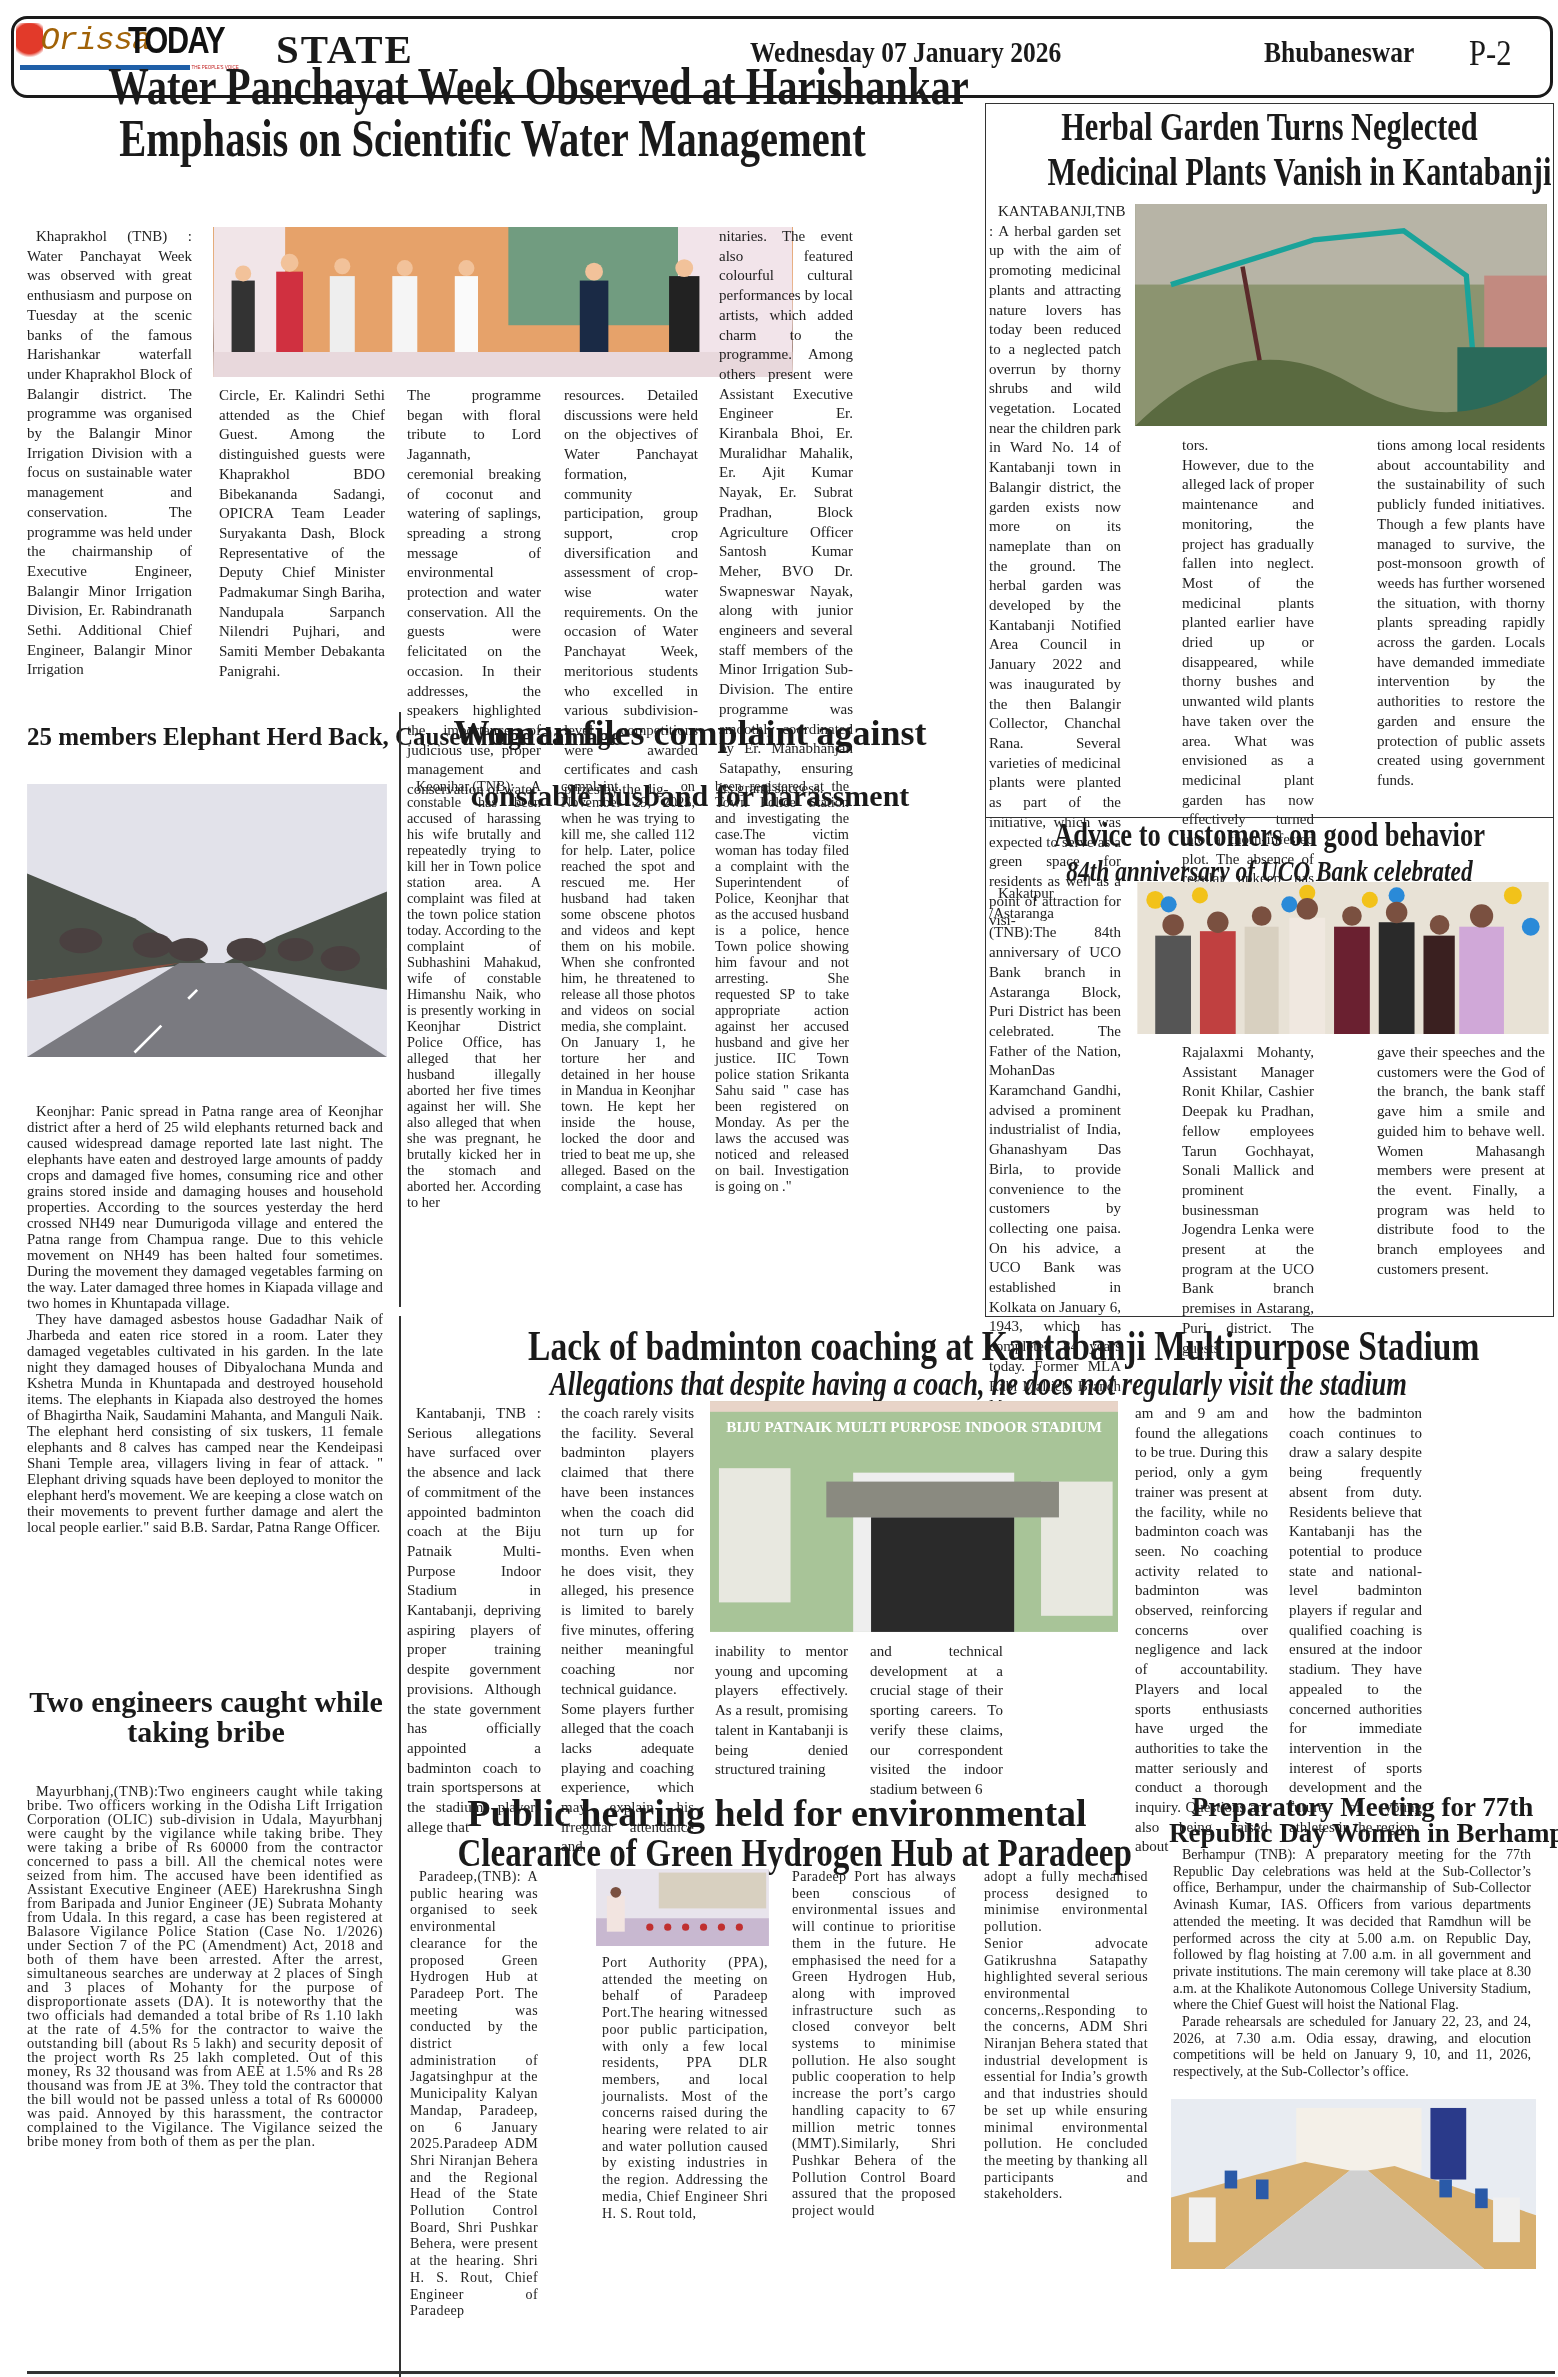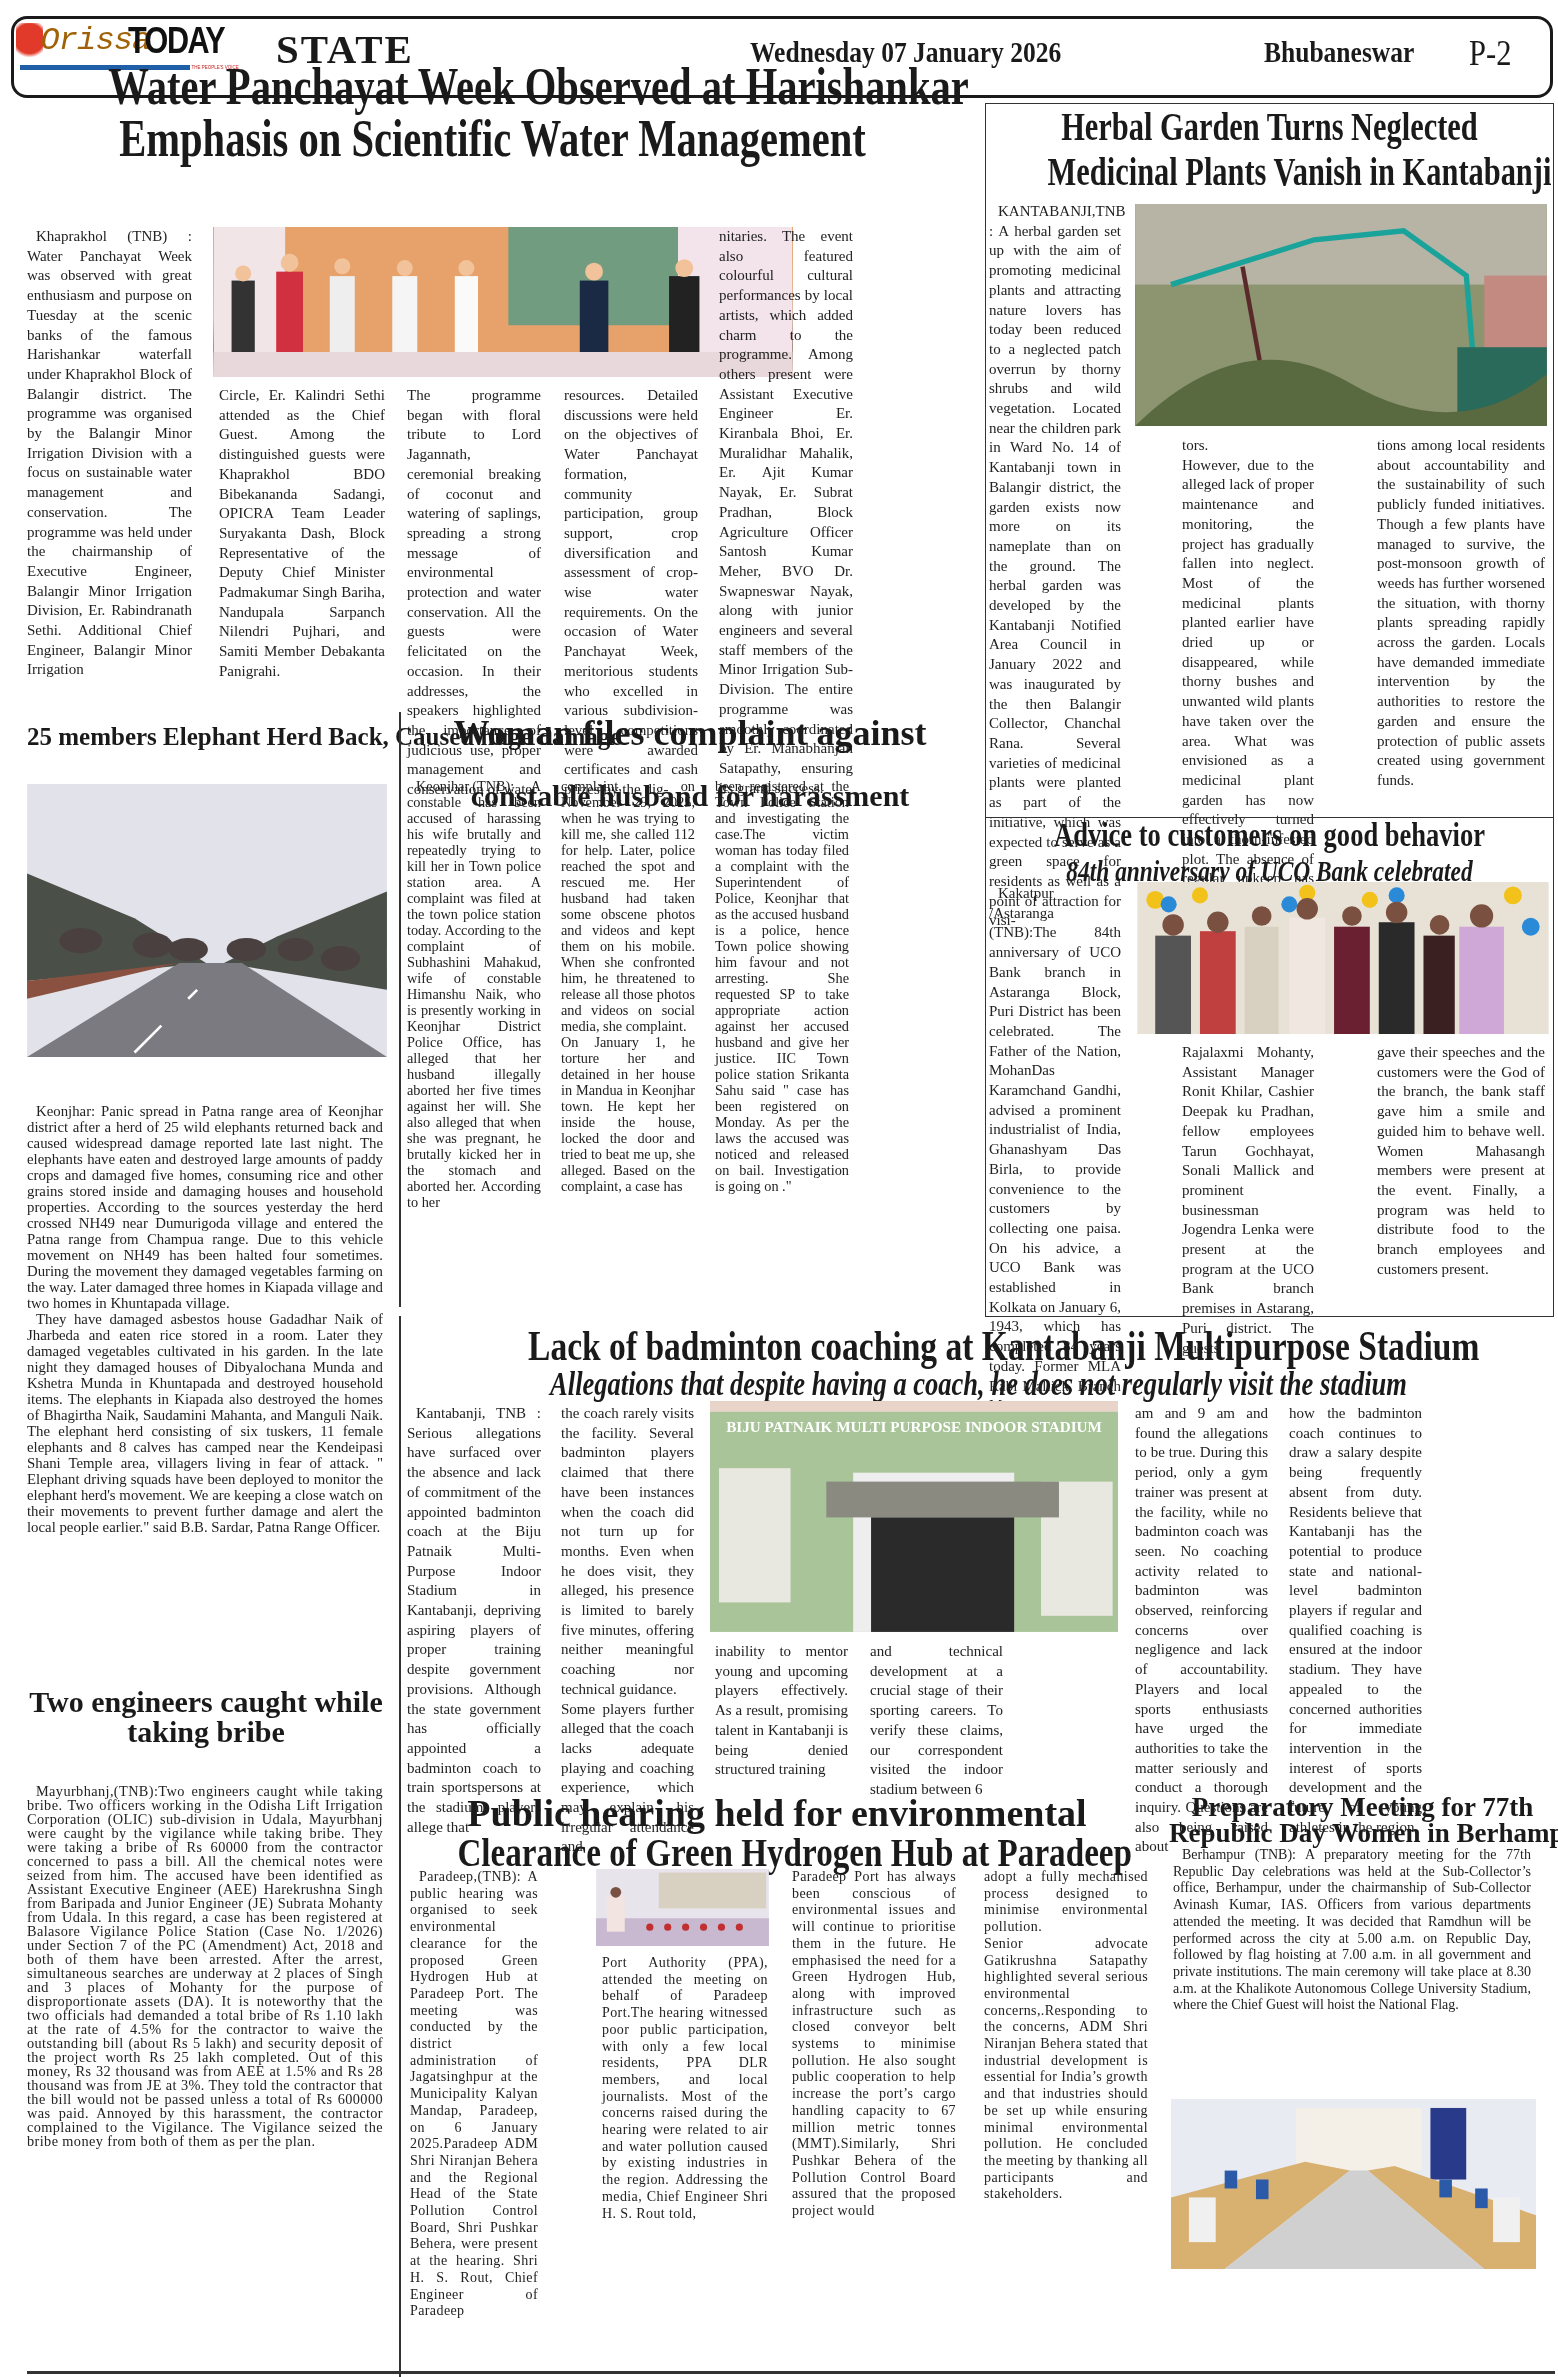--- a/index.html
+++ b/index.html
@@ -271,20 +271,21 @@
   </div>
 <div class="abs body" style="left:984px;top:1869px;width:164px;font-size:14px;line-height:16.7px;letter-spacing:0.4px;">
     <p style="text-indent:0;white-space:pre-line">adopt a fully mechanised process designed to minimise environmental pollution.
 Senior advocate Gatikrushna Satapathy highlighted several serious environmental concerns,.Responding to the concerns, ADM Shri Niranjan Behera stated that industrial development is essential for India’s growth and that industries should be set up while ensuring minimal environmental pollution. He concluded the meeting by thanking all participants and stakeholders.</p>
   </div>
 
 <div class="abs hl" style="left:1169px;top:1794px;width:387px;font-size:27px;">Preparatory Meeting for 77th</div>
 <div class="abs hl" style="left:1169px;top:1820px;width:387px;font-size:27px;">Republic Day Women in Berhampur</div>
 <div class="abs body" style="left:1173px;top:1847px;width:358px;font-size:14px;line-height:16.7px;">
   <p>Berhampur (TNB): A preparatory meeting for the 77th Republic Day celebrations was held at the Sub-Collector’s office, Berhampur, under the chairmanship of Sub-Collector Avinash Kumar, IAS. Officers from various departments attended the meeting. It was decided that Ramdhun will be performed across the city at 5.00 a.m. on Republic Day, followed by flag hoisting at 7.00 a.m. in all government and private institutions. The main ceremony will take place at 8.30 a.m. at the Khalikote Autonomous College University Stadium, where the Chief Guest will hoist the National Flag.</p>
+  <p>Parade rehearsals are scheduled for January 22, 23, and 24, 2026, at 7.30 a.m. Odia essay, drawing, and elocution competitions will be held on January 9, 10, and 11, 2026, respectively, at the Sub-Collector’s office.</p>
 </div>
 <div class="abs photo" style="left:1171px;top:2099px;width:365px;height:170px;">
   <svg width="365" height="170" viewBox="0 0 408 190">
     <rect width="408" height="190" fill="#e8ecf2"></rect>
     <rect x="140" y="10" width="140" height="70" fill="#f4f0e8"></rect>
     <rect x="290" y="10" width="40" height="80" fill="#2a3a8a"></rect>
     <path d="M0 190 L0 110 L150 70 L200 80 L60 190Z" fill="#d8b070"></path>
     <path d="M408 190 L408 130 L250 75 L220 80 L350 190Z" fill="#d8b070"></path>
     <path d="M60 190 L200 80 L220 80 L350 190Z" fill="#d0d0d0"></path>
     <g fill="#2a5aa8">

